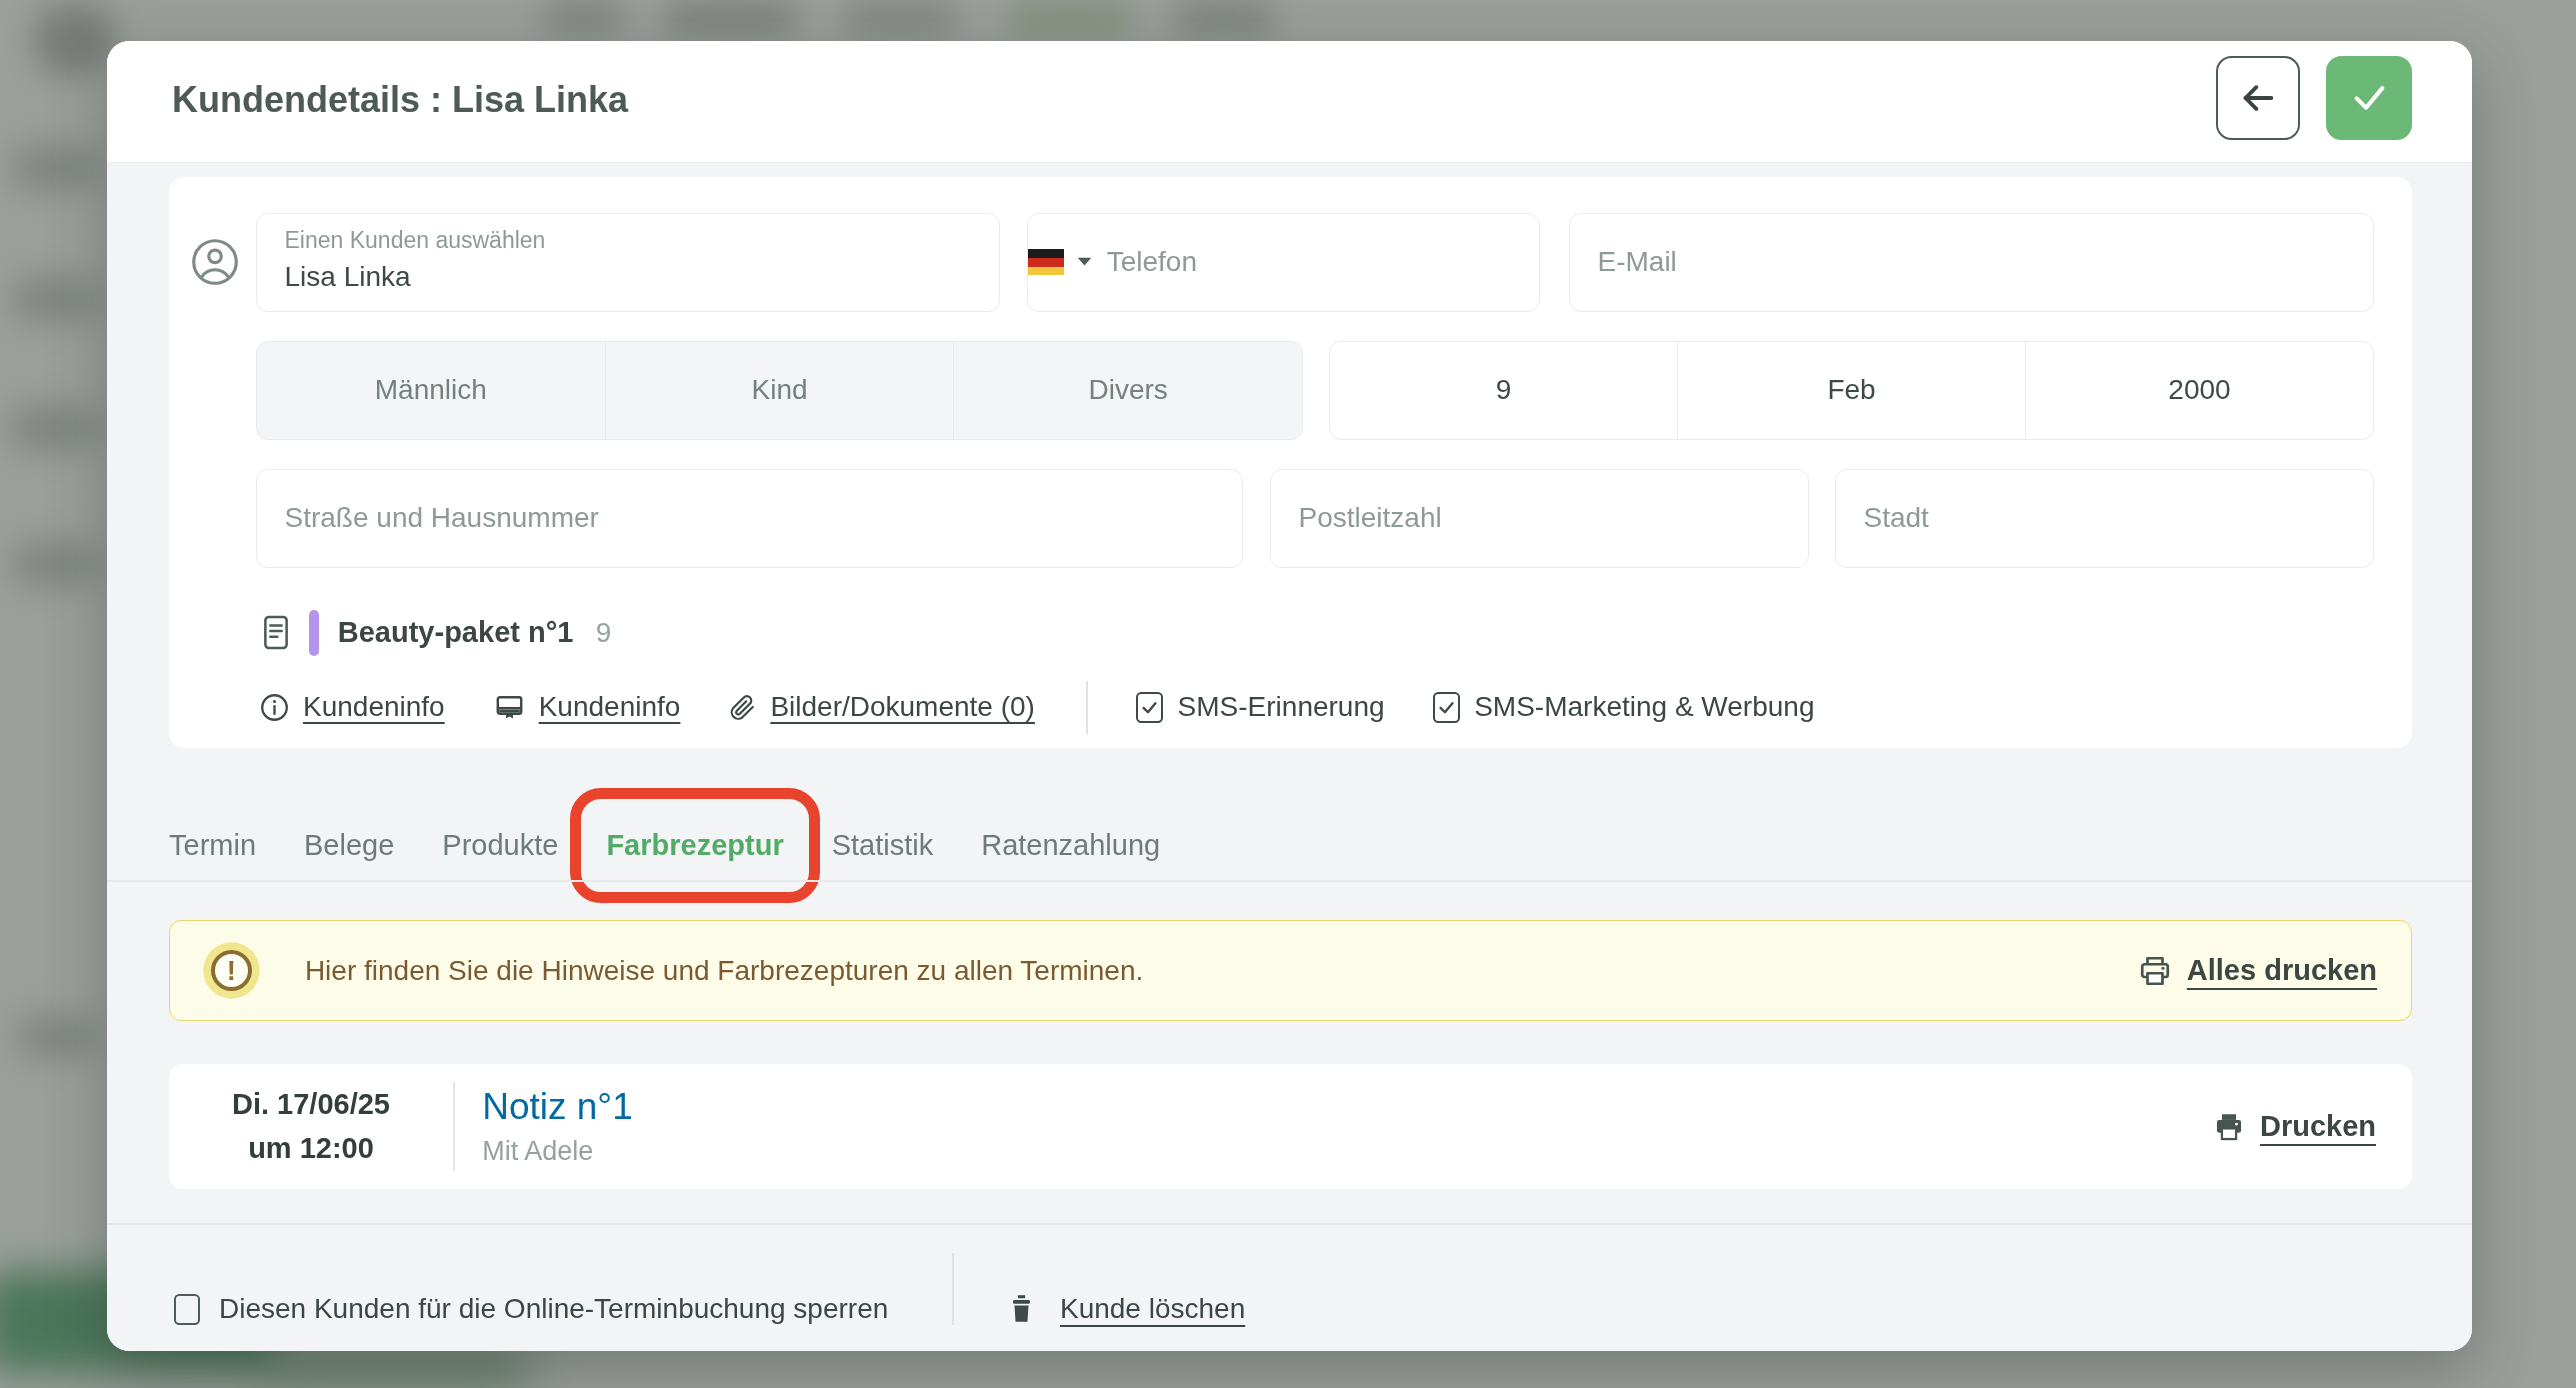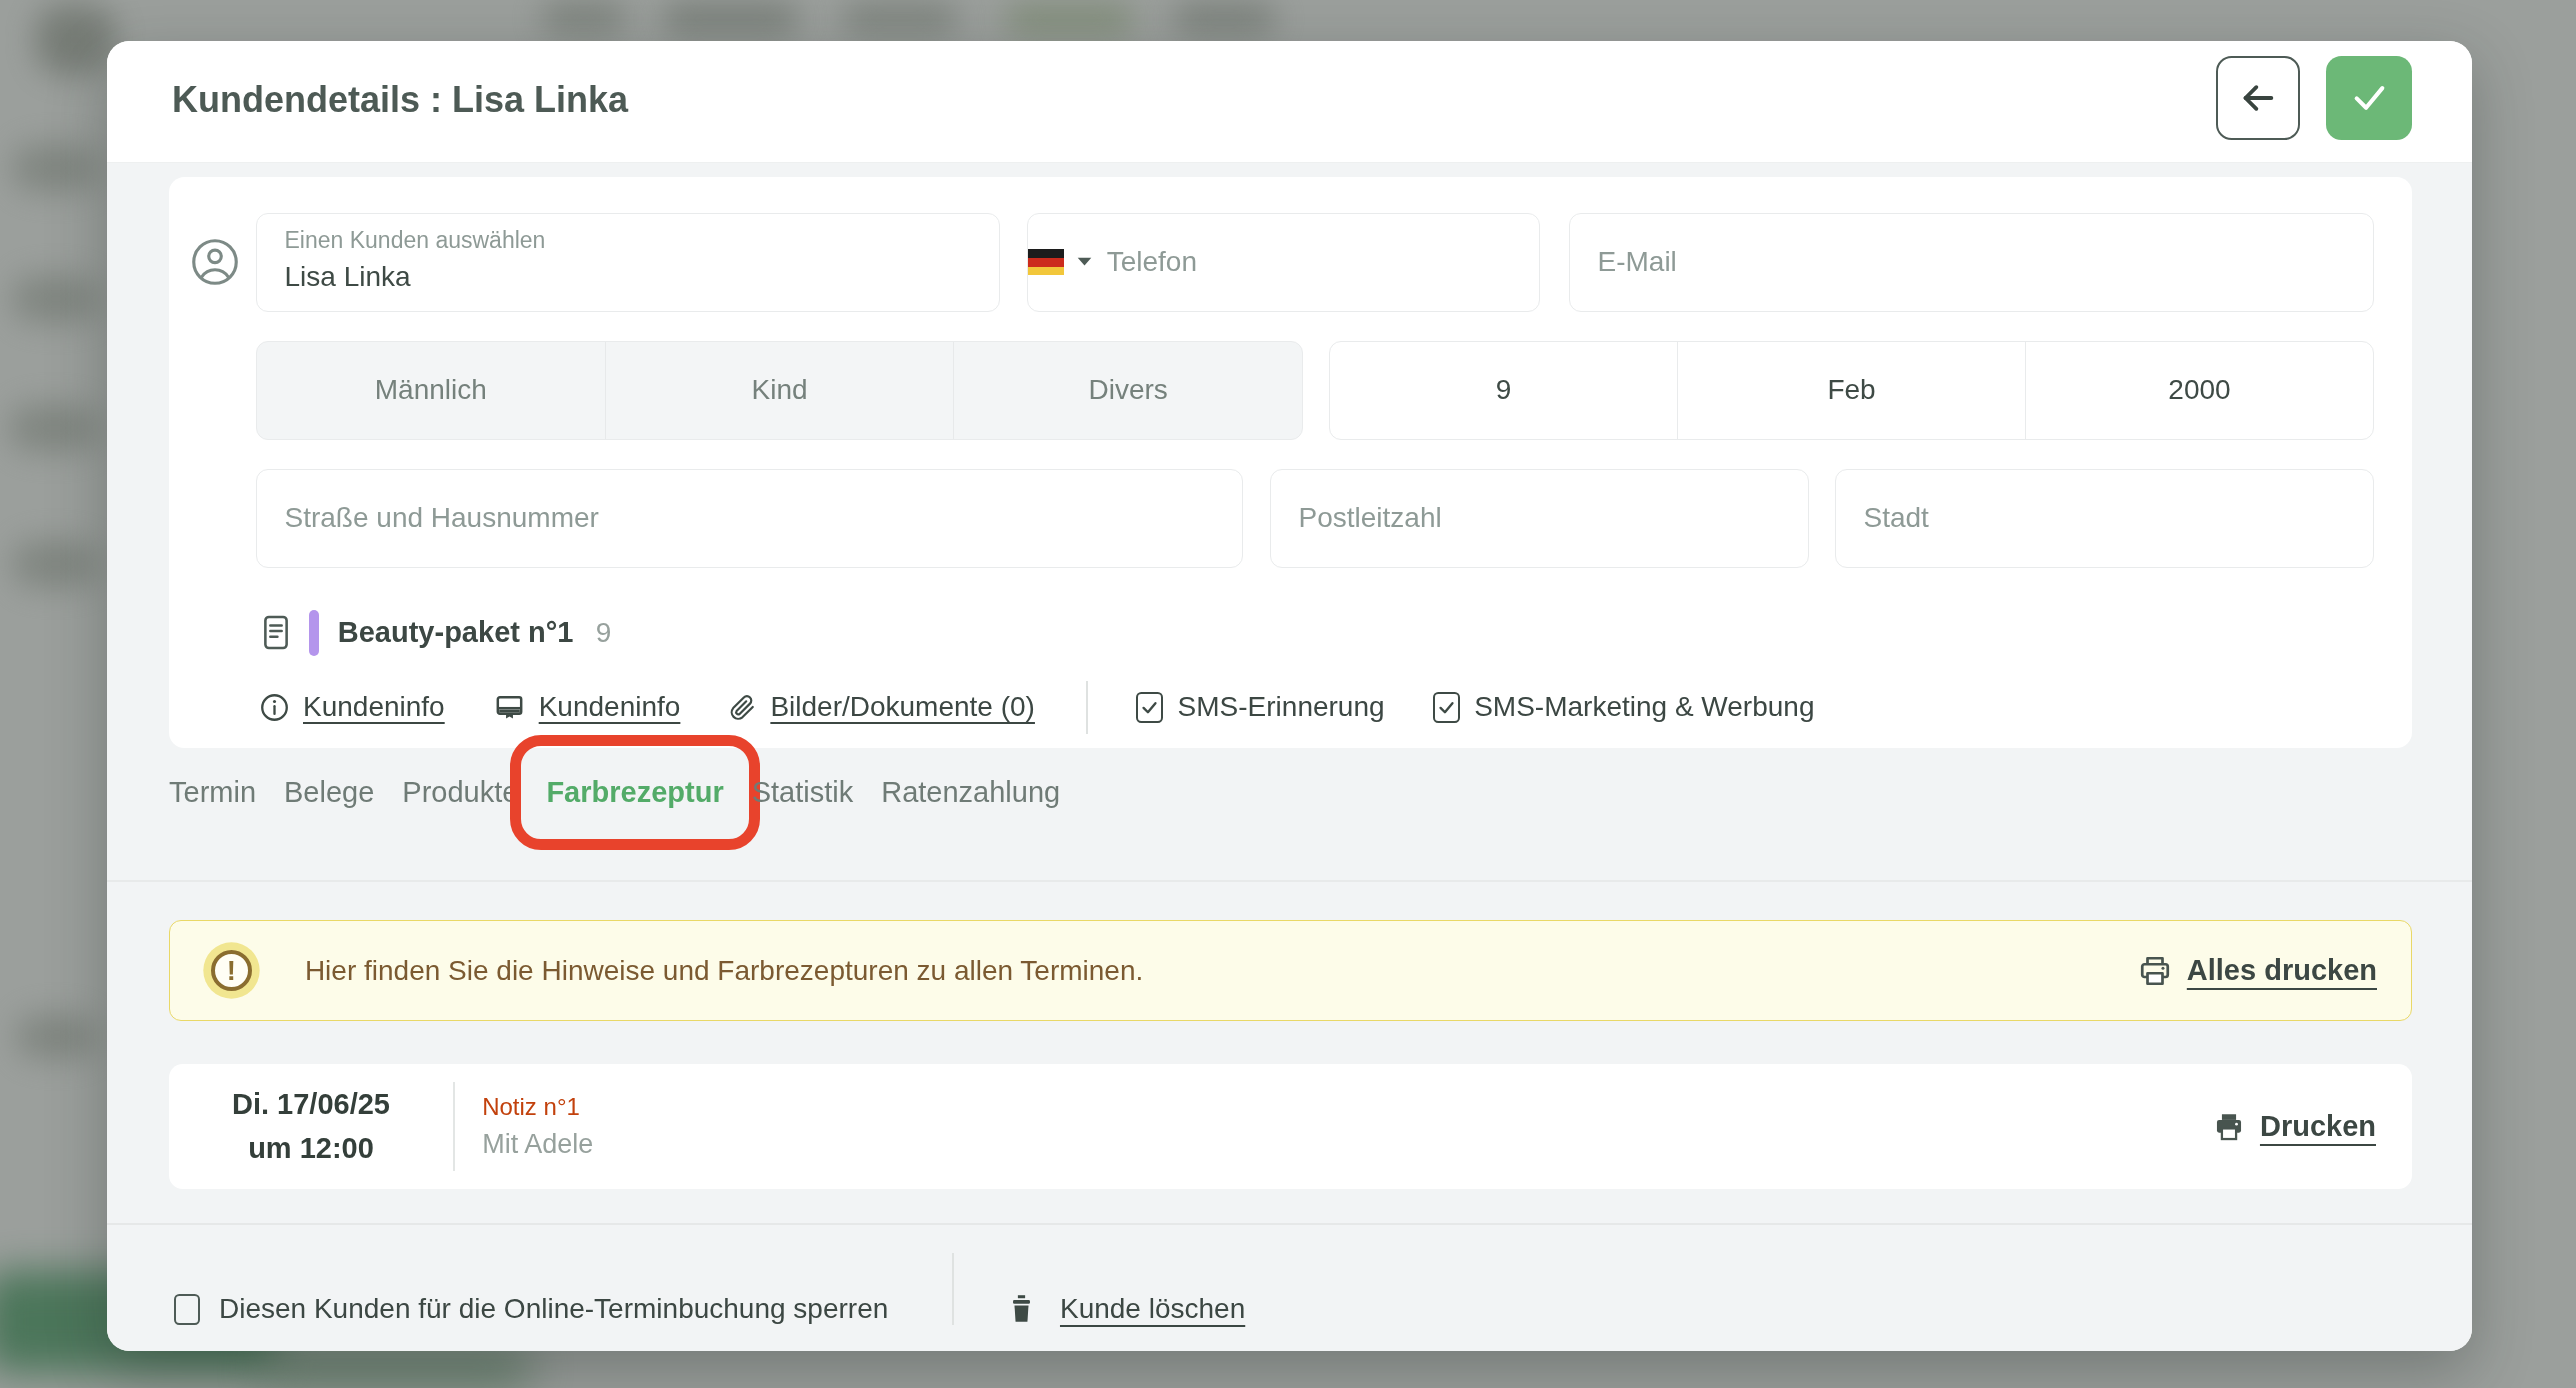--- a/index.html
+++ b/index.html
@@ -79,21 +79,21 @@
   .link-item { display:flex; align-items:center; gap:13px; cursor:pointer; color:#3e4a45; margin-right:48px; }
   .link-item .txt { font-size:28px; color:#3c4743; text-decoration:underline; text-underline-offset:6px;
                     text-decoration-thickness:1.7px; }
   .v-div { width:1.7px; height:53px; background:#dfe2e1; margin:0 48px 0 3.4px; }
   .chk-item { display:flex; align-items:center; gap:14.6px; cursor:pointer; margin-right:48px; }
   .chk-item .txt { font-size:28px; color:#3c4743; }
   .chk-box { width:27px; height:31px; border:2.6px solid #3e4a45; border-radius:5.2px;
              display:flex; align-items:center; justify-content:center; background:#fff; }
 
   
-  .tabs { position:absolute; left:62px; top:613px; height:86px; display:flex; align-items:flex-start; gap:28px; }
+  .tabs { position:absolute; left:62px; top:613px; height:86px; display:flex; align-items:flex-end; gap:48px; }
   .tab { font-size:29px; color:#6f7b76; cursor:pointer; position:relative; }
   .tab.active { color:#53ab68; font-weight:700; }
   .tab-ring { position:absolute; left:-36px; right:-36px; top:-41px; bottom:-41px;
               border:11.2px solid #e8432c; border-radius:31px; pointer-events:none; }
   .tabs-divider { position:absolute; left:0; right:0; top:717px; height:1.7px; background:#e8eaea; }
 
   
   .banner { position:absolute; left:62px; top:757px; width:2243px; height:101px;
             background:#fdfce9; border:1.7px solid #e9d867; border-radius:12px;
             display:flex; align-items:center; padding:0 34px; }
@@ -106,21 +106,21 @@
             text-decoration:underline; text-underline-offset:7.7px; text-decoration-thickness:1.7px; }
 
   
   .entry { position:absolute; left:62px; top:901px; width:2243px; height:125px;
            background:#fff; border-radius:13.7px; display:flex; align-items:center; }
   .entry-date { width:284px; text-align:center; }
   .entry-date .d1 { font-size:29px; font-weight:700; color:#343f3a; }
   .entry-date .d2 { font-size:29px; font-weight:700; color:#343f3a; margin-top:10.3px; }
   .entry-vdiv { width:1.7px; height:89px; background:#e3e6e5; }
   .entry-note { margin-left:27.5px; }
-  .entry-note .n1 { font-size:24px; color:#c2410c; }
+  .entry-note .n1 { font-size:37px; color:#0369a1; }
   .entry-note .n2 { font-size:27px; color:#97a19d; margin-top:8.6px; }
   .print-one { margin-left:auto; margin-right:36px; display:flex; align-items:center; gap:13.7px;
                cursor:pointer; color:#48544f; }
 
   .footer-divider { position:absolute; left:0; right:0; top:1060px; height:1.7px; background:#e6e8e8; }
 
   
   .footer { position:absolute; left:67px; top:1088px; height:74px; display:flex; align-items:flex-end; }
   .footer .chk-empty { width:26px; height:31px; border:2.6px solid #4e5b56; border-radius:5.2px; background:transparent; cursor:pointer; }
   .footer .block-lbl { margin-left:19px; font-size:28px; color:#3c4743; }

